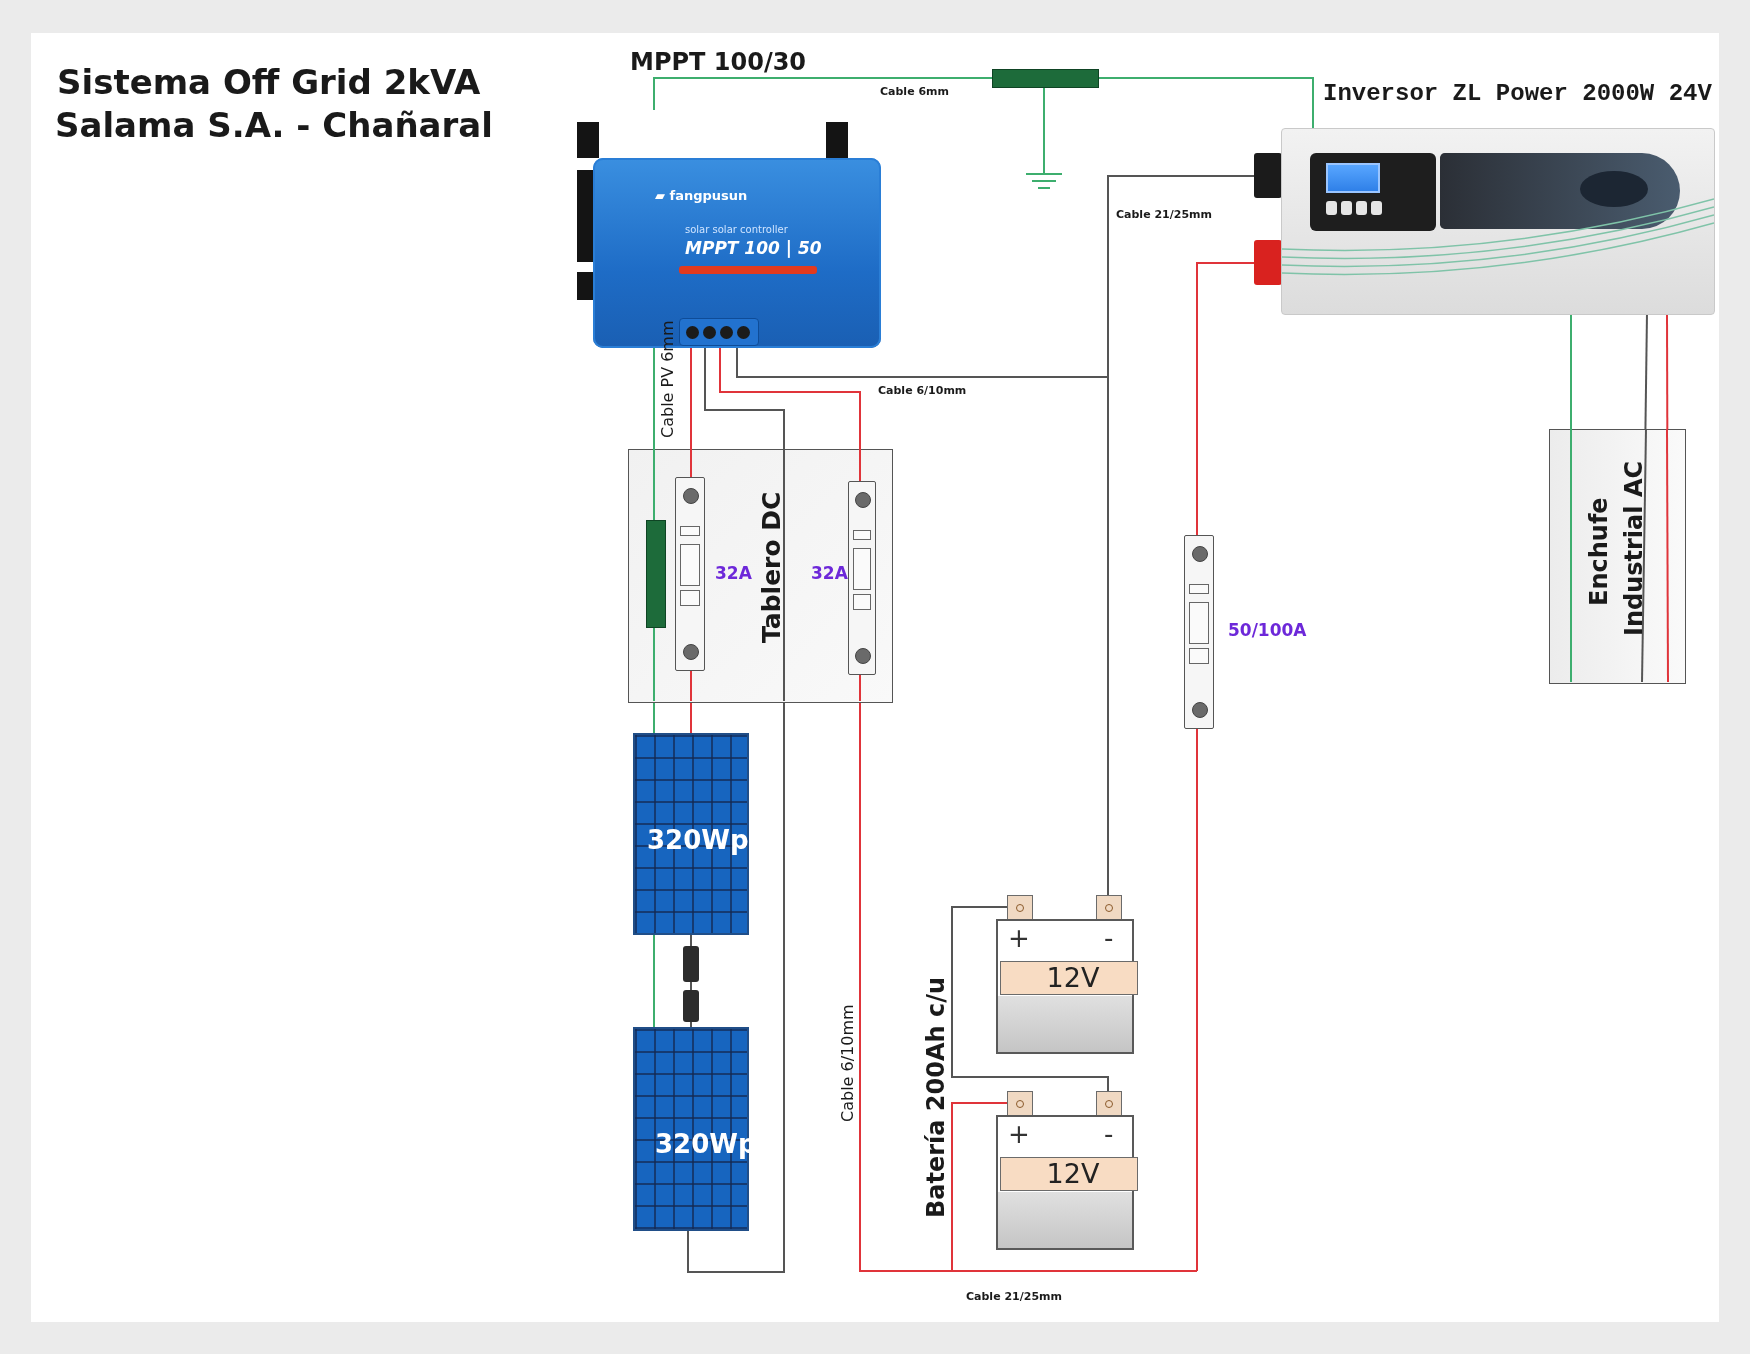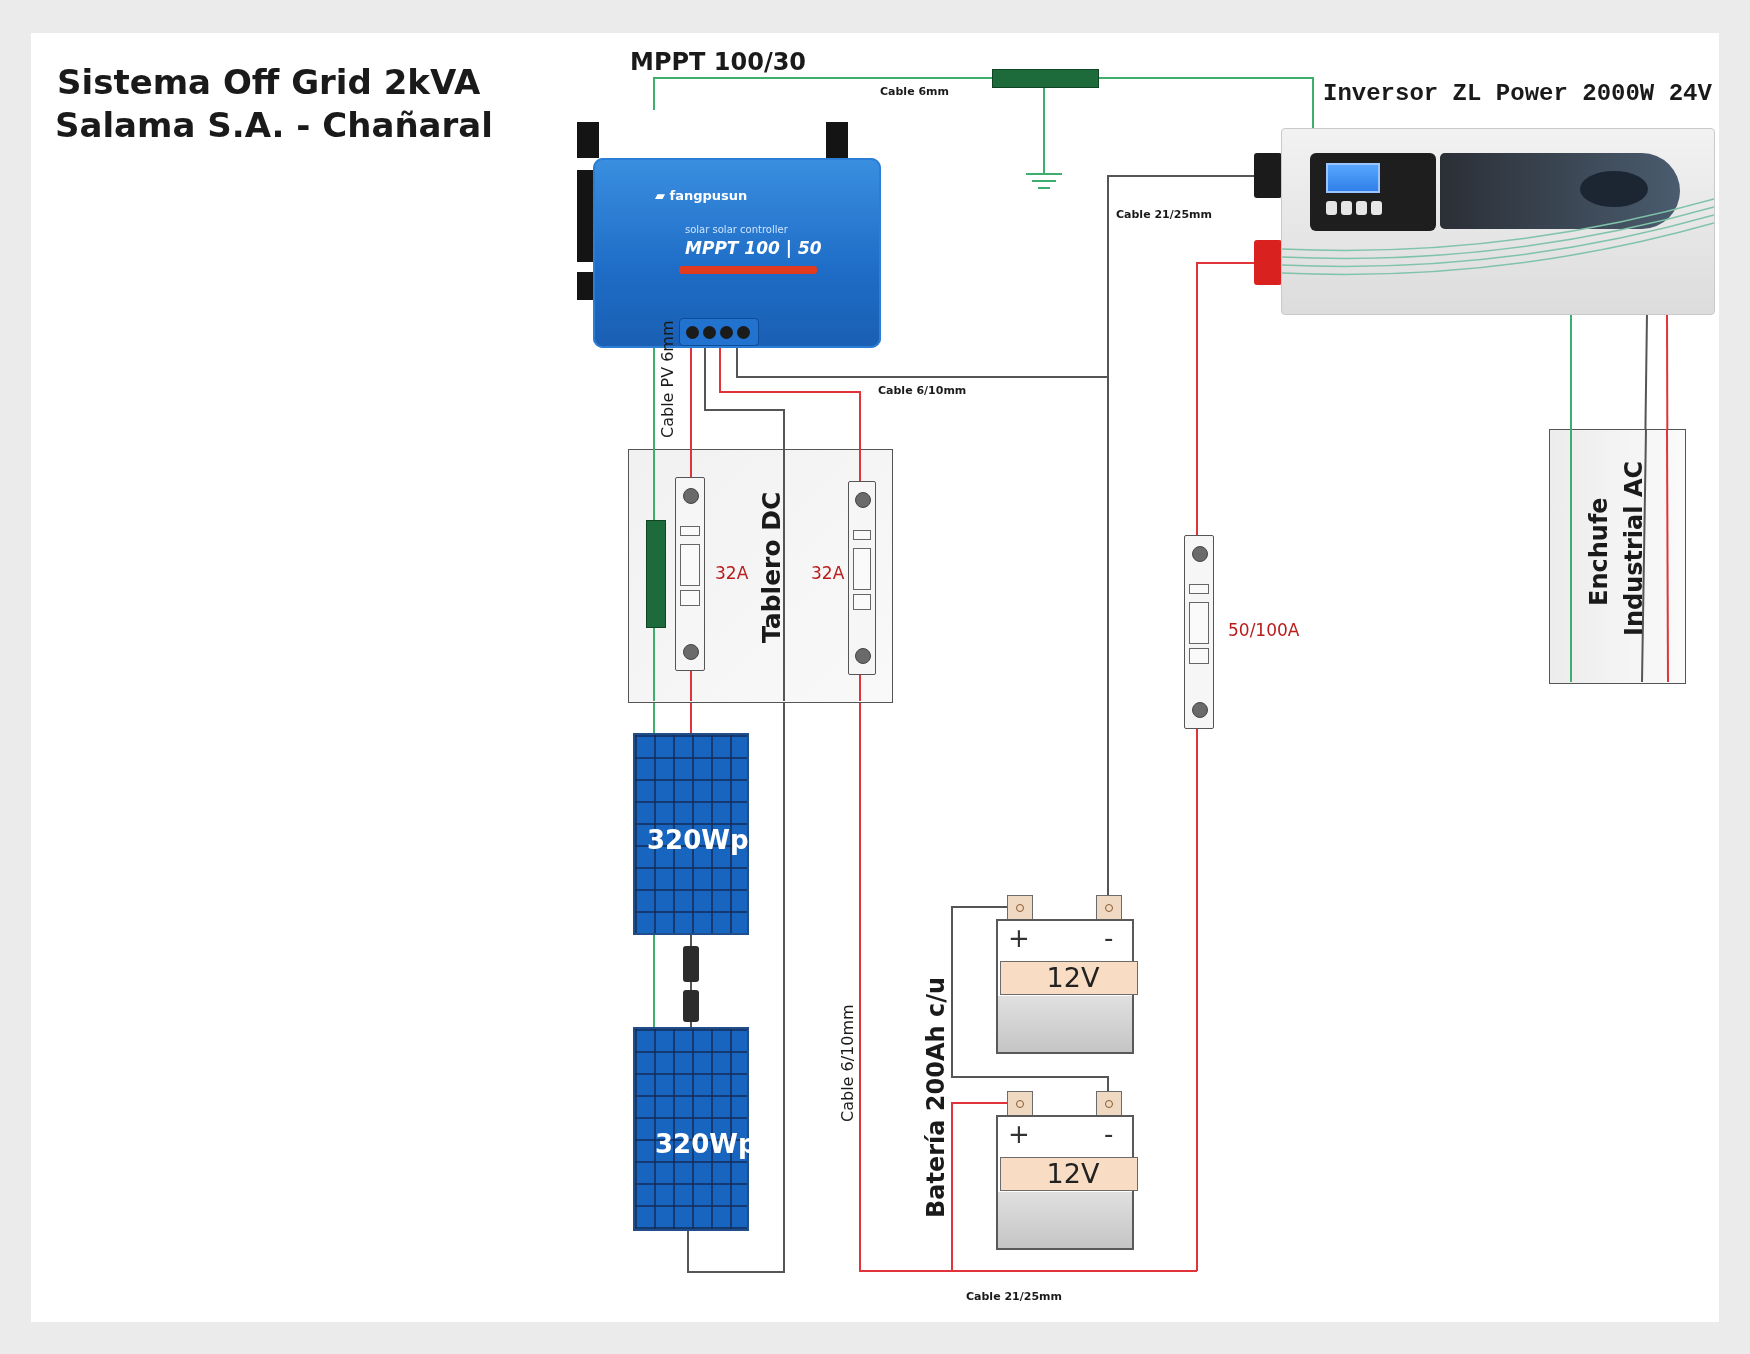--- a/index.html
+++ b/index.html
@@ -1,20 +1,20 @@
 <!DOCTYPE html>
 <html><head>
 <meta charset="utf-8">
 <style>
   html, body { margin:0; padding:0; }
   body { width:1750px; height:1354px; background:#ebebeb; position:relative; overflow:hidden; font-family:"Liberation Sans", sans-serif; }
   #canvas { position:absolute; left:31px; top:33px; width:1688px; height:1289px; background:#ffffff; }
   .abs { position:absolute; }
   .title { font-family:"DejaVu Sans", sans-serif; font-weight:bold; font-size:34px; color:#1a1a1a; line-height:42px; white-space:nowrap; }
-  .lbl { font-family:"DejaVu Sans", sans-serif; font-size:17px; color:#b91c1c; white-space:nowrap; font-weight:normal; }
+  .lbl { font-family:"DejaVu Sans", sans-serif; font-size:17px; color:#6d28d9; white-space:nowrap; font-weight:bold; }
   .lbl-n { font-family:"DejaVu Sans", sans-serif; font-size:11px; color:#1a1a1a; white-space:nowrap; }
   .hdr { font-family:"DejaVu Sans", sans-serif; font-weight:bold; font-size:24px; color:#1a1a1a; white-space:nowrap; }
   .rot { transform-origin:0 0; transform:rotate(-90deg); }
   svg#wires { position:absolute; left:0; top:0; }
   
   .mppt-bracket { background:#141414; }
   .mppt-body { background:linear-gradient(#3a8fe0,#1e6cc6 60%,#1a5fb3); border-radius:10px; box-shadow:inset 0 0 0 2px #2a7ed6; }
   .mppt-brand { color:#fff; font-family:"DejaVu Sans", sans-serif; font-weight:bold; font-size:13px; }
   .mppt-sub { color:#cfe4ff; font-family:"DejaVu Sans", sans-serif; font-size:10px; }
   .mppt-model { color:#fff; font-family:"DejaVu Sans", sans-serif; font-weight:bold; font-size:17px; font-style:italic;text-align:right; }

